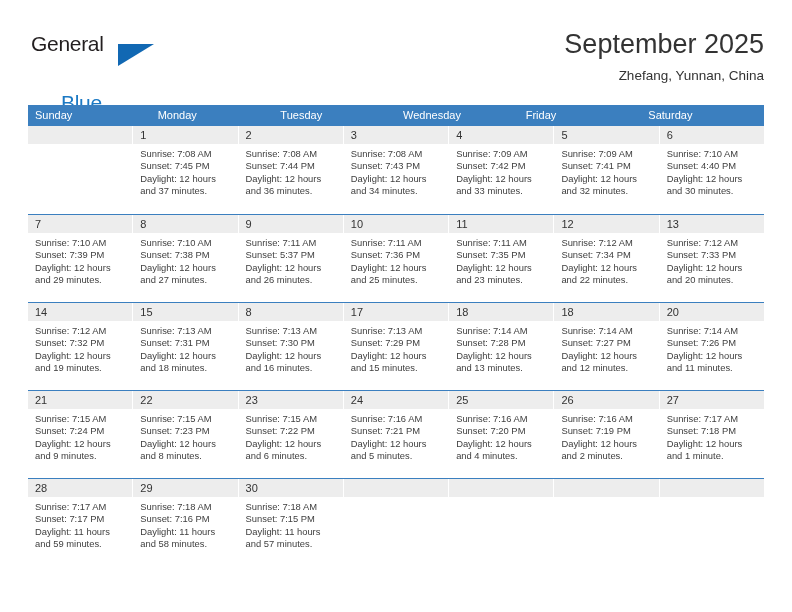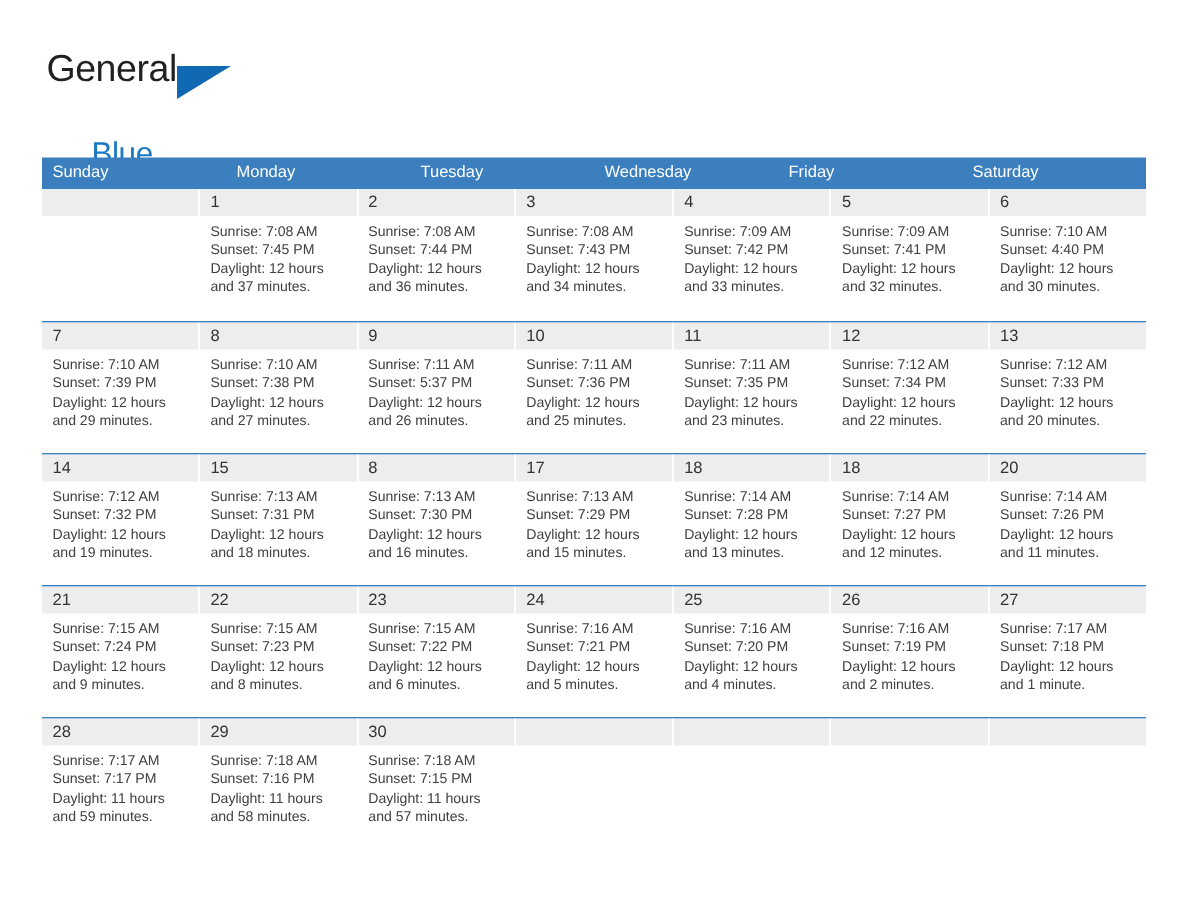--- a/index.html
+++ b/index.html
@@ -33,21 +33,21 @@
     position: absolute;
     left: 0;
     top: 4px;
     width: 150px;
     height: 54px;
   }
   .logo-general {
     position: absolute;
     left: 3px;
     top: 0px;
-    font-size: 25px;
+    font-size: 21px;
     letter-spacing: -0.3px;
     color: #231f20;
     font-family: "Liberation Sans", sans-serif;
   }
   .logo-blue {
     position: absolute;
     left: 33px;
     top: 19px;
     font-size: 21px;
     letter-spacing: -0.3px;
@@ -150,20 +150,24 @@
 <div class="page">
 
   <div class="topbar">
 
     <div class="logo">
       <span class="logo-general">General</span>
       <span class="logo-tri"></span>
       <span class="logo-blue">Blue</span>
     </div>
 
+    <div class="title-block">
+      <div class="cal-title">September 2025</div>
+      <div class="cal-subtitle">Zhefang, Yunnan, China</div>
+    </div>
 
   </div>
 
   <div class="calendar">
 
     <div class="weekhead">
       <div class="wh">Sunday</div>
       <div class="wh">Monday</div>
       <div class="wh">Tuesday</div>
       <div class="wh">Wednesday</div>

